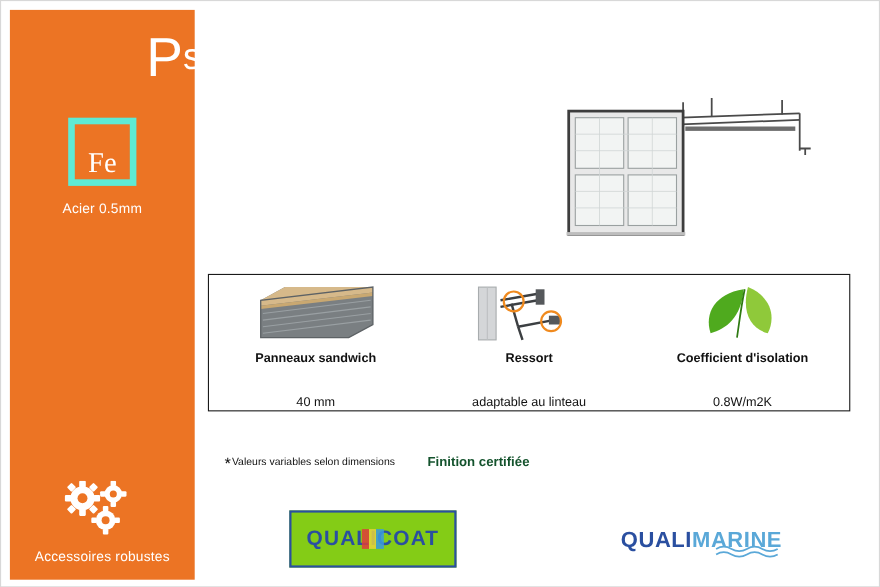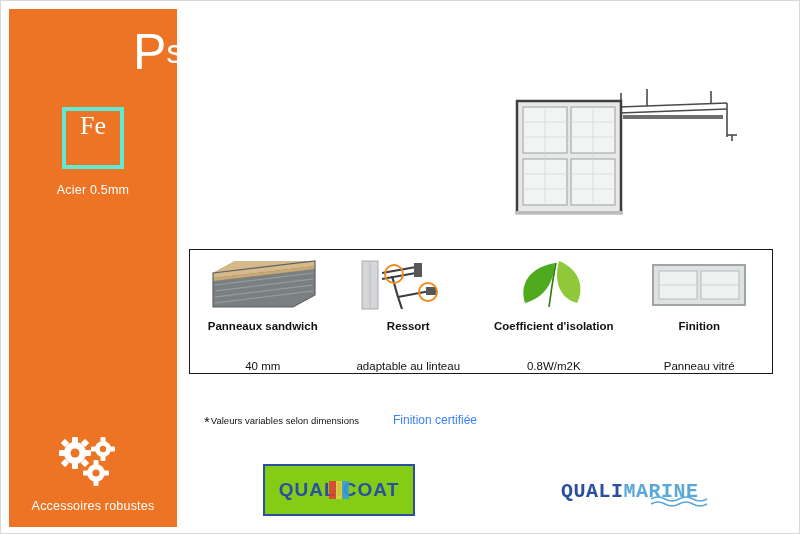--- a/index.html
+++ b/index.html
@@ -46,24 +46,24 @@
   }
   .side-label {
     font-size: 12.5px;
     line-height: 1.5;
     letter-spacing: .2px;
     color: #ffffff;
   }
   .fe-box {
     width: 62px;
     height: 62px;
-    border: 4px solid #5eead4;
+    border: 6px solid #5eead4;
     margin: 0 auto 12px auto;
     display: flex;
-    align-items: flex-start;
+    align-items: flex-end;
     justify-content: center;
     box-sizing: border-box;
   }
   .fe-text {
     font-size: 26px;
     color: #ffffff;
     font-family: "Liberation Serif", serif;
   }
 
   
@@ -152,22 +152,22 @@
     vertical-align: -3px;
     margin-right: 1px;
   }
 
   
   .certified {
     position: absolute;
     left: 434px;
     top: 412px;
     font-size: 12px;
-    font-weight: normal;
-    color: #3b82f6;
+    font-weight: bold;
+    color: #14532d;
     transform: translateX(-50%);
   }
 
   
   .logo-qualicoat {
     position: absolute;
     left: 262px;
     top: 463px;
     width: 152px;
     height: 52px;
@@ -197,22 +197,21 @@
     opacity: .85;
   }
   .logo-qualimarine {
     position: absolute;
     left: 560px;
     top: 470px;
     width: 150px;
     height: 40px;
     display: flex;
     align-items: center;
-    justify-content: flex-start;
-    font-family: Liberation Mono, monospace;
+    justify-content: flex-end;
   }
   .lm-text {
     font-size: 20px;
     font-weight: bold;
     letter-spacing: .5px;
     color: #2a4fa0;
   }
   .lm-text .lm-accent { color: #5aa8d8; }
   .lm-waves {
     position: absolute;
@@ -363,33 +362,20 @@
           <svg width="90" height="56" viewBox="0 0 90 56">
             <path d="M46 6 C20 10 10 28 16 46 C30 42 44 32 46 6 Z" fill="#4faa1e"></path>
             <path d="M50 4 C70 12 76 30 68 46 C52 42 44 26 50 4 Z" fill="#8fc93a"></path>
             <path d="M40 50 C42 36 44 20 47 6" stroke="#2f7a12" stroke-width="1.6" fill="none"></path>
           </svg>
         </div>
         <div class="spec-title">Coefficient d'isolation</div>
         <div class="spec-value">0.8W/m2K</div>
       </div>
 
-      <div class="spec-col">
-        <div class="spec-vis">
-          <svg width="100" height="52" viewBox="0 0 100 52">
-            <rect x="4" y="6" width="92" height="40" fill="#dfe2e2" stroke="#9fa4a4" stroke-width="2"></rect>
-            <rect x="10" y="12" width="38" height="28" fill="#eef1f0" stroke="#b6bcbc" stroke-width="1"></rect>
-            <rect x="52" y="12" width="38" height="28" fill="#eef1f0" stroke="#b6bcbc" stroke-width="1"></rect>
-            <line x1="10" y1="26" x2="48" y2="26" stroke="#cfd4d4" stroke-width="1"></line>
-            <line x1="52" y1="26" x2="90" y2="26" stroke="#cfd4d4" stroke-width="1"></line>
-          </svg>
-        </div>
-        <div class="spec-title">Finition</div>
-        <div class="spec-value">Panneau vitré</div>
-      </div>
 
     </div>
   </div>
 
   <div class="footnote">
     <span class="star">*</span><span>Valeurs variables selon dimensions</span>
   </div>
 
   <div class="certified">Finition certifiée</div>
 

